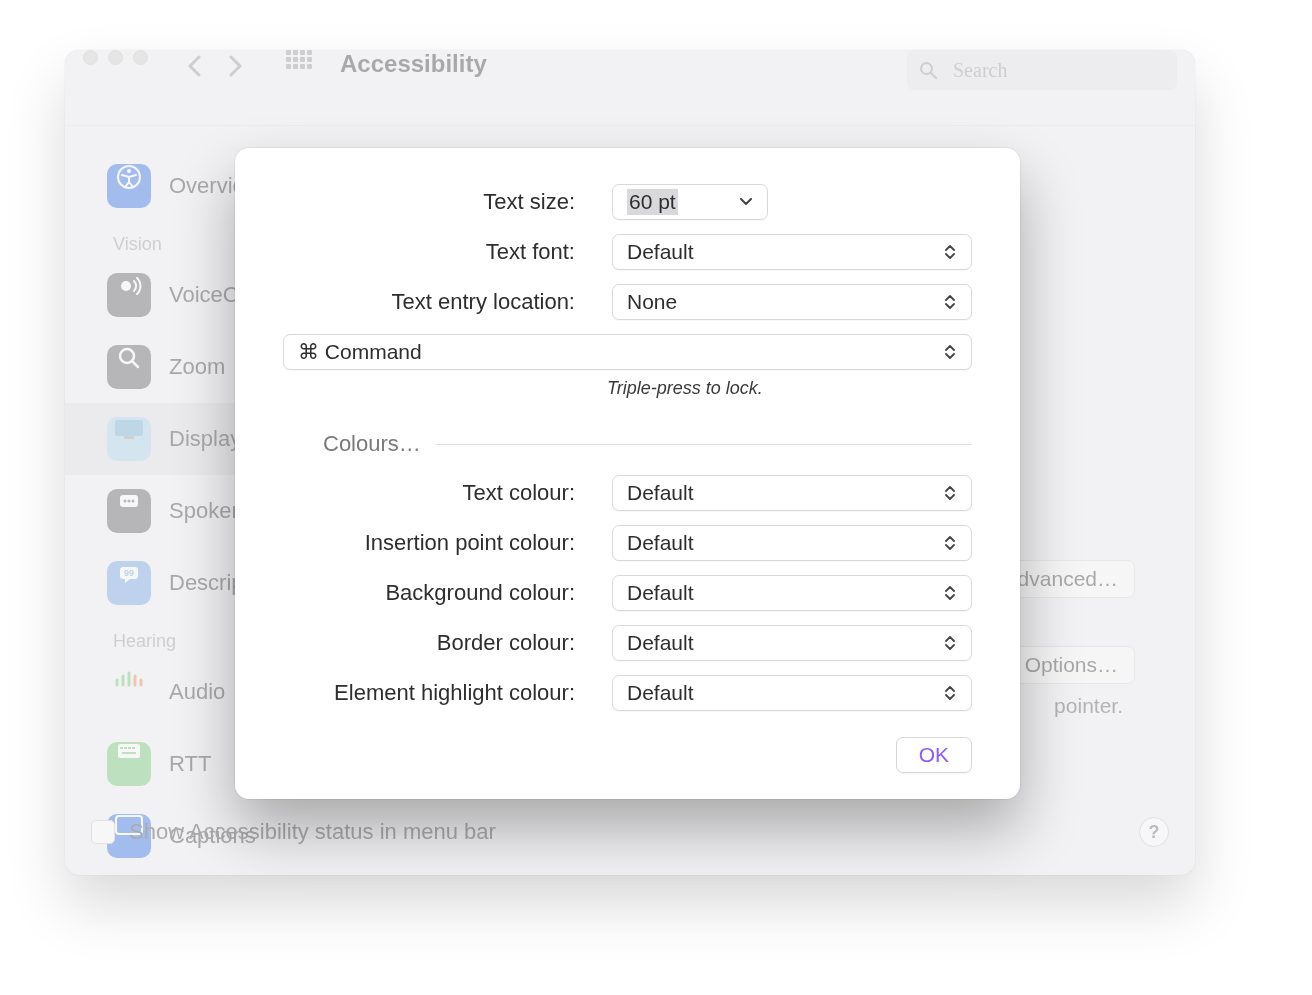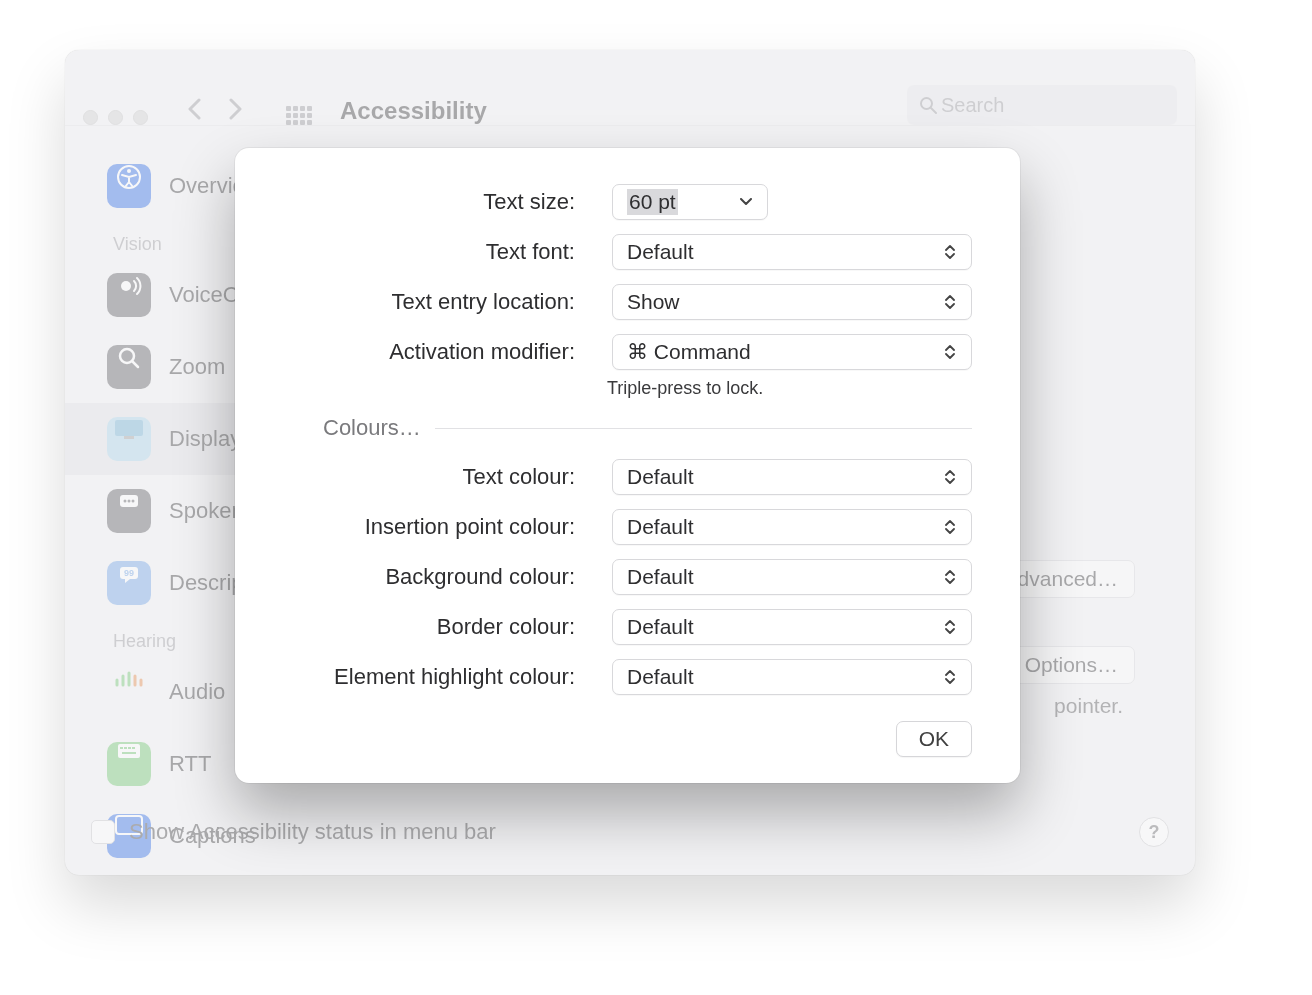--- a/index.html
+++ b/index.html
@@ -26,21 +26,21 @@
   .dimmer {
     position: absolute;
     inset: 0;
     background: rgba(242,242,244,0.6);
     z-index: 5;
     pointer-events: none;
   }
   .titlebar {
     height: 76px;
     display: flex;
-    align-items: flex-end;
+    align-items: flex-start;
     padding: 0 18px;
     gap: 10px;
     border-bottom: 1px solid #e3e3e5;
   }
   .traffic {
     display: flex;
     gap: 10px;
     margin-right: 20px;
   }
   .traffic span {
@@ -68,22 +68,23 @@
   .search {
     margin-left: auto;
     display: flex;
     align-items: center;
     background: #e7e7ea;
     border-radius: 7px;
     padding: 6px 12px;
     width: 270px;
     height: 40px;
     color: #9a9a9f;
-    gap: 4px;
+    gap: 16px;
     font-size: 20px;
+    font-family: Liberation Serif, serif;
   }
   .content-area {
     display: flex;
     height: calc(100% - 76px);
   }
   .sidebar {
     width: 320px;
     padding: 24px 0 16px 0;
     overflow: hidden;
   }
@@ -210,21 +211,22 @@
   .chev-down {
     width: 22px;
     display:flex; align-items:center; justify-content:center;
     color:#444;
   }
   .helper-text {
     font-size: 18px;
     color: #3a3a3c;
     padding-left: 324px;
     margin-top: -6px;
-    margin-bottom: 16px;
+    margin-bottom: 32px;
+    font-style: italic;
   }
   .section-divider {
     display: flex;
     align-items: center;
     margin: 10px 0 18px 40px;
     gap: 14px;
   }
   .section-divider-label {
     color: #7a7a7d;
     font-size: 22px;
@@ -238,21 +240,21 @@
     display: flex;
     justify-content: flex-end;
     margin-top: 26px;
   }
   .ok-btn {
     background: #ffffff;
     border: 1px solid #d6d6d9;
     border-radius: 7px;
     padding: 5px 22px;
     font-size: 21px;
-    color: #404040;
+    color: #8b5cf6;
     box-shadow: 0 1px 1px rgba(0,0,0,0.04);
   }
   svg { display:block; }
 </style>
 </head>
 <body>
 
 <div class="window">
   <div class="titlebar">
     <div class="traffic">
@@ -424,31 +426,30 @@
         <svg width="10" height="14" viewBox="0 0 10 14">
             <path d="M1 5 L5 1 L9 5 M1 9 L5 13 L9 9" stroke="#444" stroke-width="1.8" fill="none" stroke-linecap="round" stroke-linejoin="round"></path>
           </svg>
       </span>
     </div>
   </div>
 
   <div class="form-row">
     <div class="form-label">Text entry location:</div>
     <div class="combo">
-      <span class="value">Show</span>
-      <span class="stepper-arrows">
-        <svg width="10" height="14" viewBox="0 0 10 14">
-            <path d="M1 5 L5 1 L9 5 M1 9 L5 13 L9 9" stroke="#444" stroke-width="1.8" fill="none" stroke-linecap="round" stroke-linejoin="round"></path>
-          </svg>
-      </span>
-    </div>
-  </div>
-
-  <div class="form-row">
-    <div class="form-label">Activation modifier:</div>
+      <span class="value">None</span>
+      <span class="stepper-arrows">
+        <svg width="10" height="14" viewBox="0 0 10 14">
+            <path d="M1 5 L5 1 L9 5 M1 9 L5 13 L9 9" stroke="#444" stroke-width="1.8" fill="none" stroke-linecap="round" stroke-linejoin="round"></path>
+          </svg>
+      </span>
+    </div>
+  </div>
+
+  <div class="form-row">
     <div class="combo">
       <span class="value">⌘ Command</span>
       <span class="stepper-arrows">
         <svg width="10" height="14" viewBox="0 0 10 14">
             <path d="M1 5 L5 1 L9 5 M1 9 L5 13 L9 9" stroke="#444" stroke-width="1.8" fill="none" stroke-linecap="round" stroke-linejoin="round"></path>
           </svg>
       </span>
     </div>
   </div>
   <div class="helper-text">Triple-press to lock.</div>

